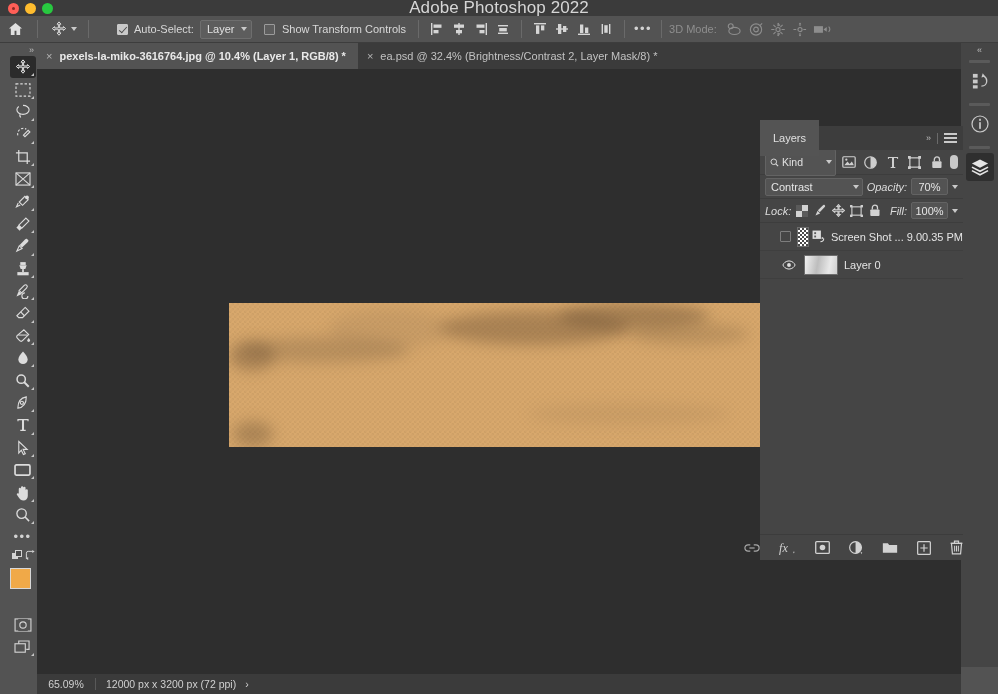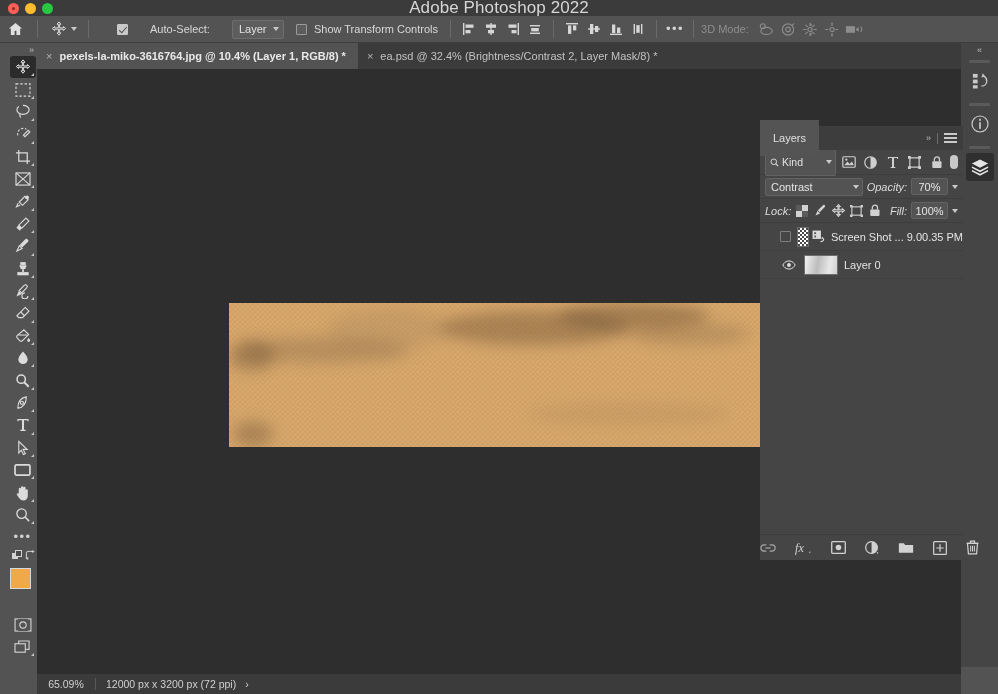--- a/index.html
+++ b/index.html
@@ -181,21 +181,21 @@
     background-color: #4a4a4a; background-size: 4px 4px; background-position: 0 0, 2px 2px;
   }
   .thumb .orange { position: absolute; left: 3px; top: 4px; right: 3px; bottom: 4px;
     background: linear-gradient(180deg,#f4b860,#e49a36); }
   .thumb .graygrad { position: absolute; inset: 0; background: linear-gradient(100deg,#f2f2f2,#bdbdbd 40%,#e8e8e8 75%,#cfcfcf); }
   .thumb.linked { border: 1px solid #9a9a9a; box-shadow: inset 0 0 0 1px #454545; }
   .layer-name { font-size: 11px; color: #e4e4e4; white-space: nowrap; }
   .panel-footer {
     position: absolute; left: 0; bottom: 0; width: 203px; height: 26px;
     background: #454545; border-top: 1px solid #3c3c3c;
-    display: flex; align-items: center; justify-content: space-between; gap: 19px;
+    display: flex; align-items: center; justify-content: flex-end; gap: 19px;
   }
   .panel-footer .icon-btn { width: 17px; height: 17px; }
 
   
   .statusbar {
     position: absolute; left: 37px; bottom: 0; width: 924px; height: 20px;
     background: #3b3b3b; display: flex; align-items: center; gap: 0; font-size: 10.5px; color: #d0d0d0;
   }
   .zoom-field { width: 58px; text-align: center; }
   .doc-field { display: flex; align-items: center; gap: 9px; padding-left: 10px; }
@@ -226,21 +226,21 @@
     <div class="ob-sep"></div>
     <div class="tool-chip">
       <span class="glyph">
         <svg width="16" height="16" viewBox="0 0 18 18">
             <path d="M9 1l2.2 2.6H9.7v4.2h4.2V6.3L16.5 8.5 13.9 10.7V9.2H9.7v4.2h1.5L9 16l-2.2-2.6h1.5V9.2H4.1v1.5L1.5 8.5 4.1 6.3v1.5h4.2V3.6H6.8z" fill="none" stroke="#dcdcdc" stroke-width="1.1"></path>
           </svg>
       </span>
       <span class="caret"></span>
     </div>
     <div class="ob-sep"></div>
-    <div style="display:flex;align-items:center;gap:22px;padding-left:21px;">
+    <div style="display:flex;align-items:center;gap:6px;padding-left:21px;">
       <span class="cb checked"></span>
       <span class="ob-label">Auto-Select:</span>
       <span class="select-box">
         <span>Layer</span>
         <span class="caret"></span>
       </span>
     </div>
     <div style="width:12px;"></div>
     <div style="display:flex;align-items:center;gap:7px;">
       <span class="cb"></span>

